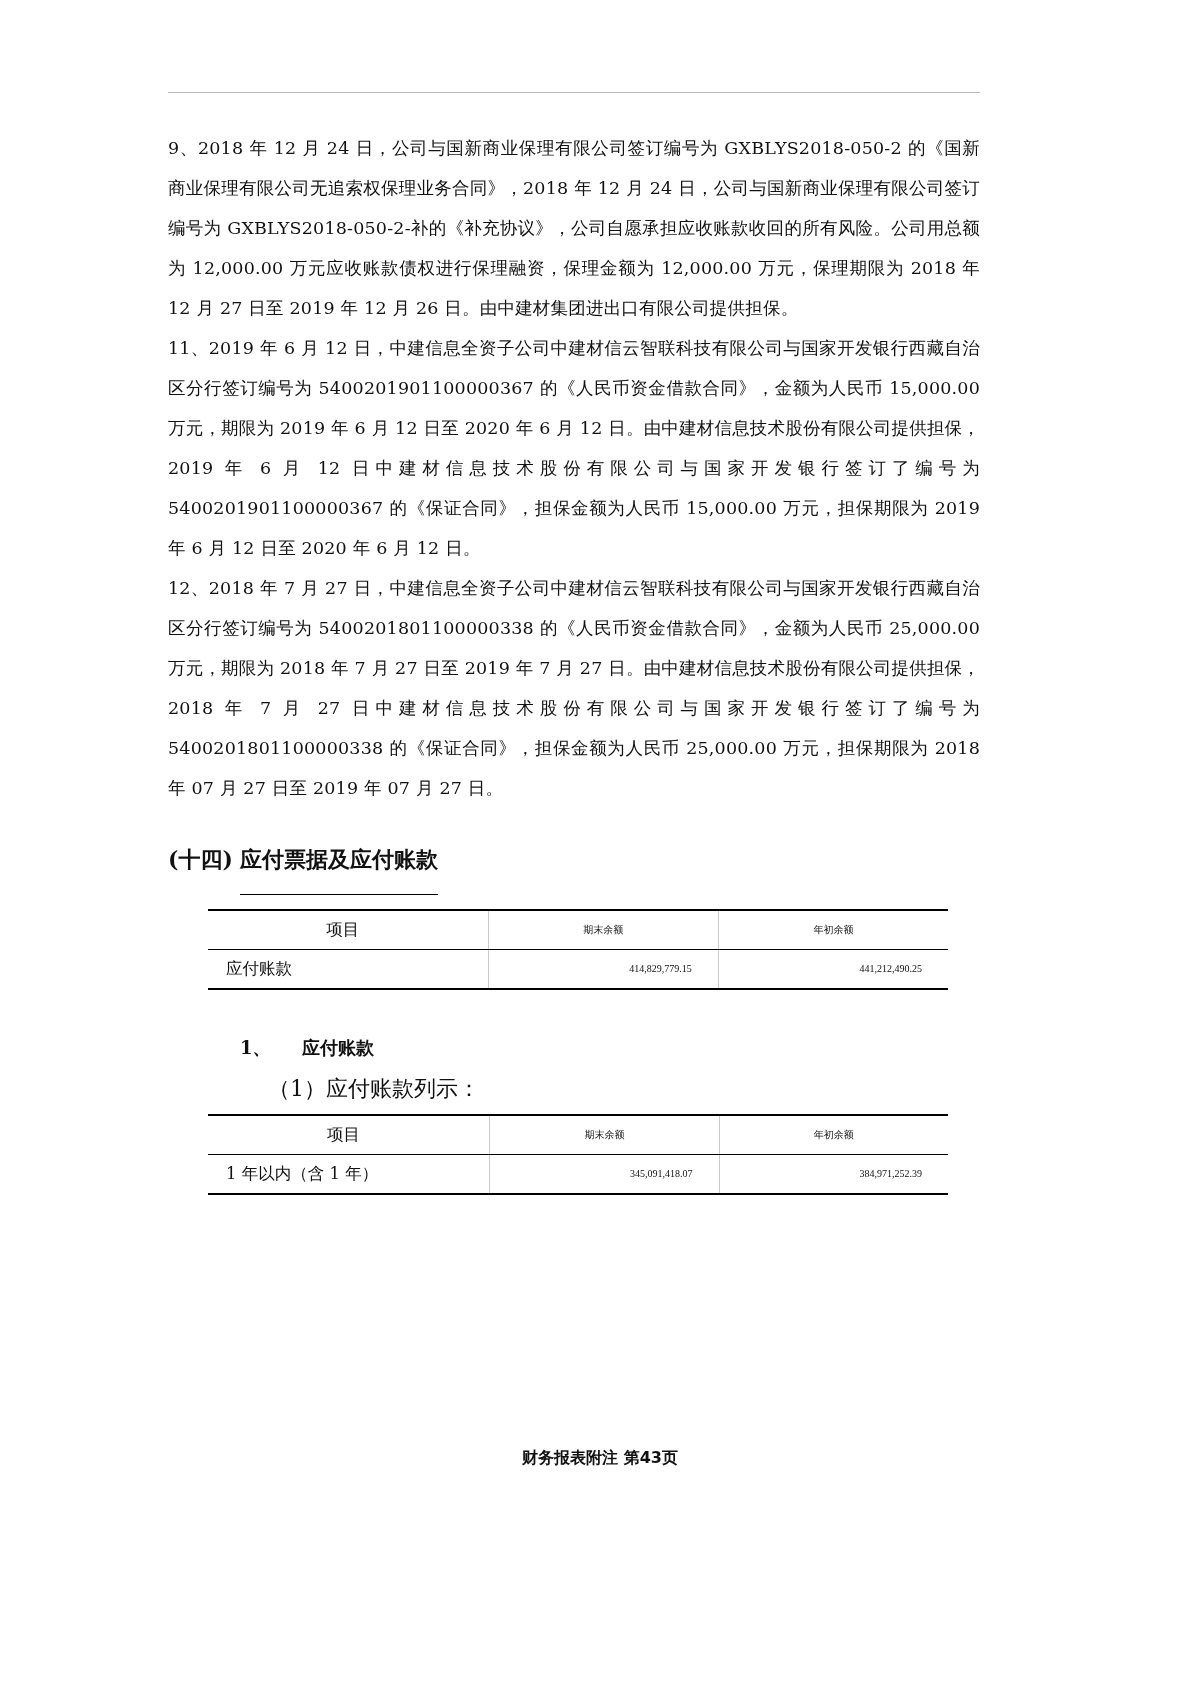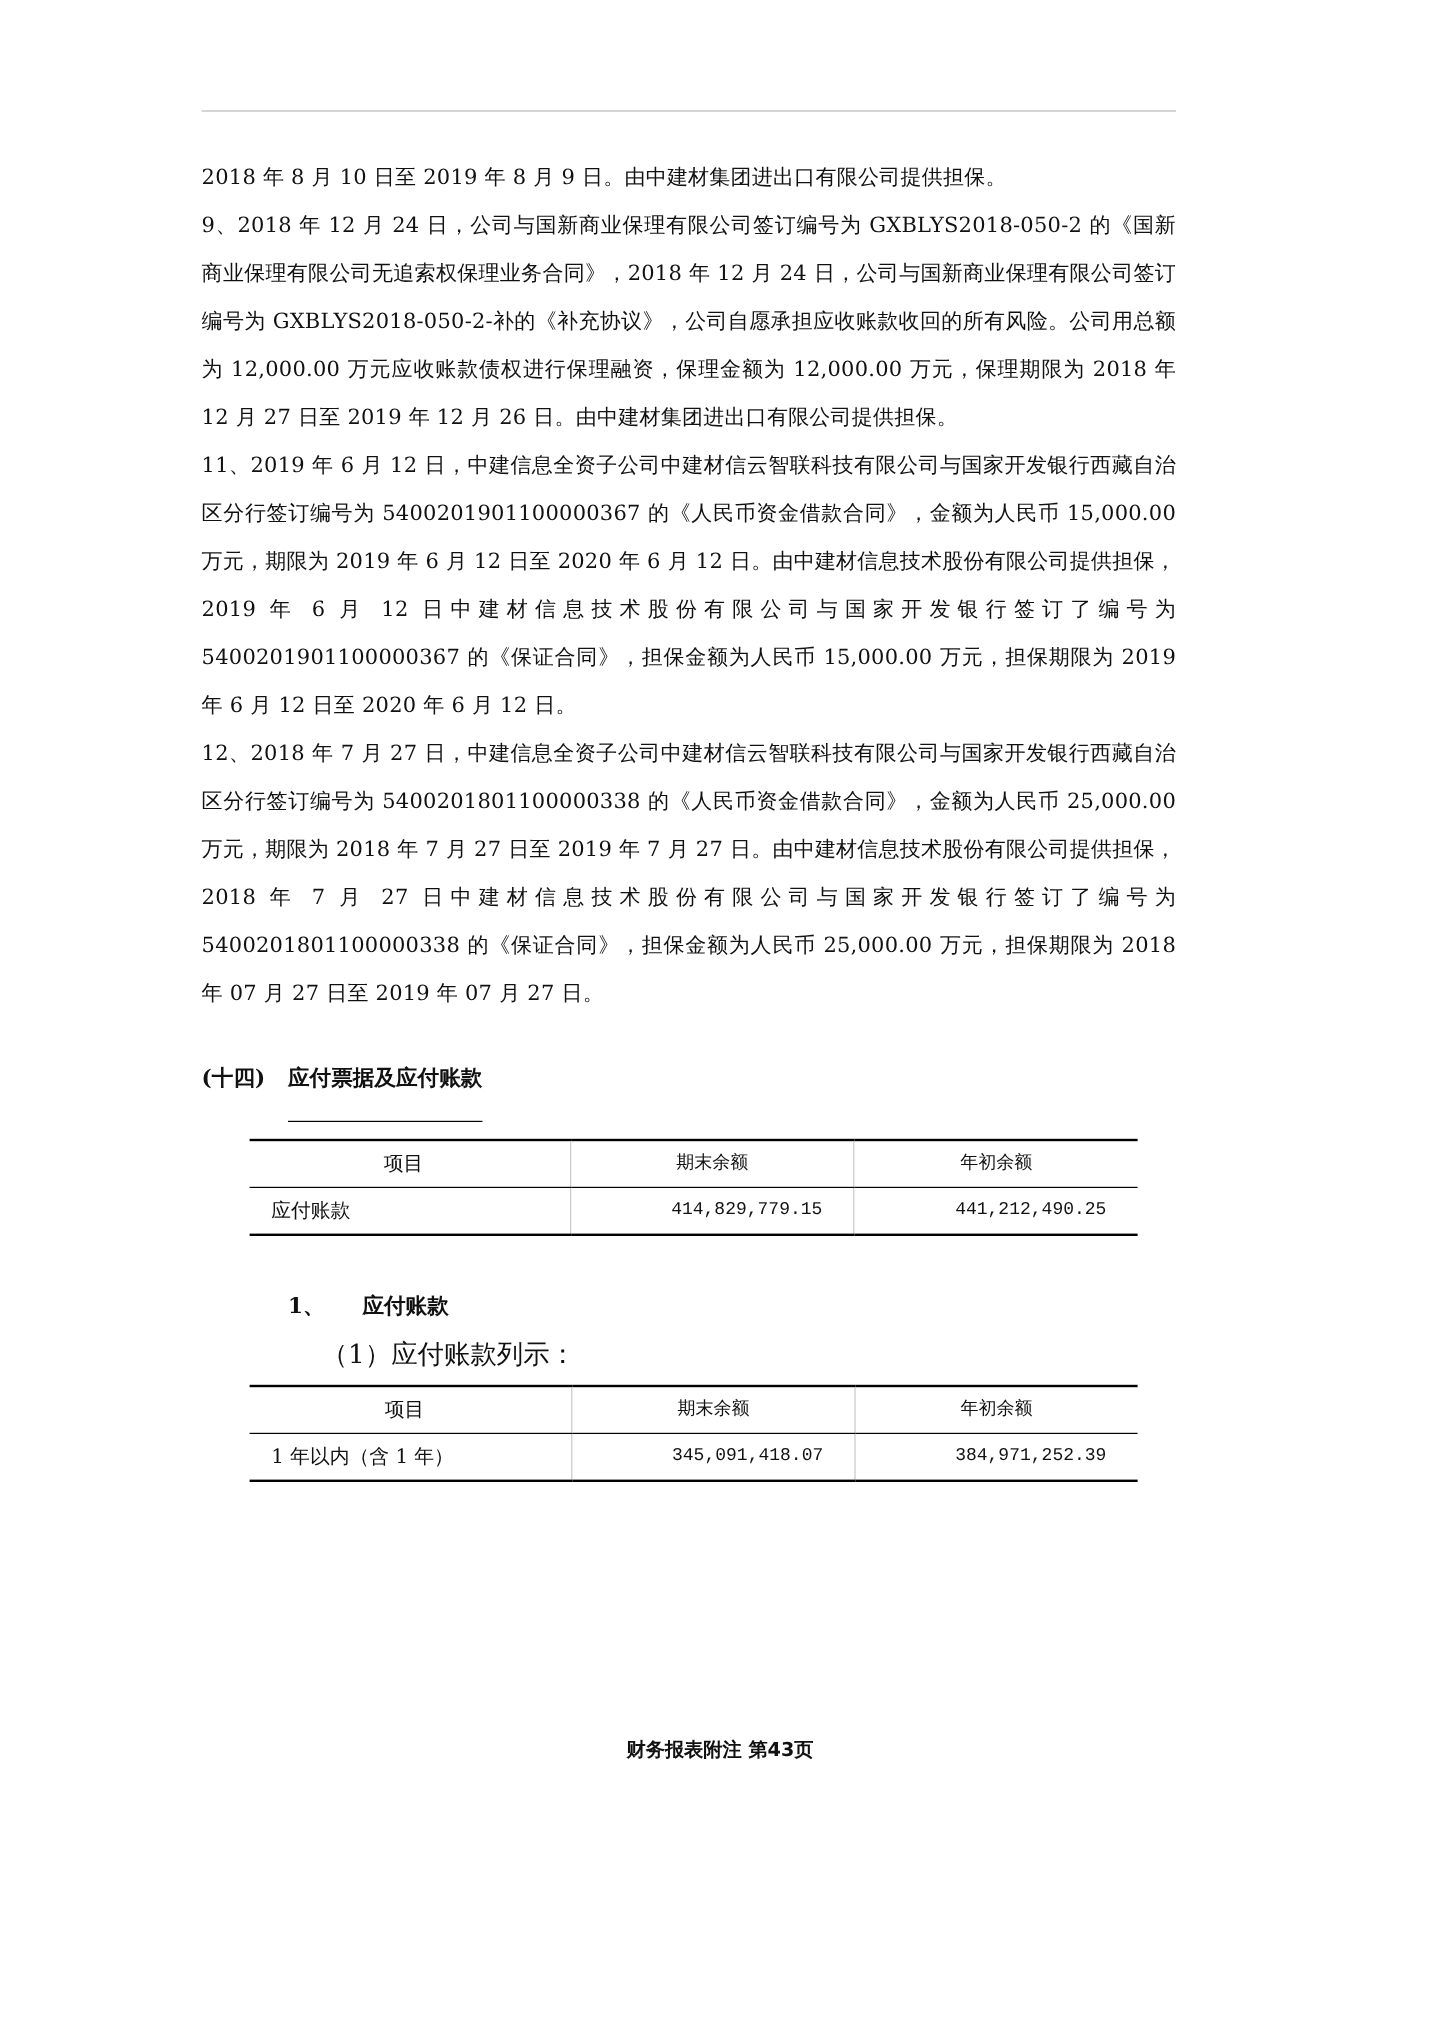--- a/index.html
+++ b/index.html
@@ -42,21 +42,21 @@
     text-align: justify;
     text-justify: inter-ideograph;
     letter-spacing: 0.2px;
     text-indent: 0;
   }
   .body-block p.para + p.para {
     margin-top: 0;
   }
   .section-title {
     margin-top: 36px;
-    font-size: 18px;
+    font-size: 22px;
     font-weight: bold;
     line-height: 30px;
     display: flex;
     align-items: baseline;
   }
   .section-title .label {
     width: 72px;
     display: inline-block;
   }
   .section-title .title-text {
@@ -98,22 +98,22 @@
   }
   table.fin .c-item.center {
     text-align: center;
     padding-left: 0;
     margin-top: 47px;
   }
   table.fin .c-num {
     width: 220px;
     text-align: right;
     padding-right: 26px;
-    font-family: Liberation Mono, monospace;
-    font-size: 15px;
+    font-family: Liberation Serif, serif;
+    font-size: 10px;
   }
   table.fin .vsep {
     border-left: 1px solid #c9c9c9;
   }
   .sub-head {
     margin-top: 46px;
     font-size: 18px;
     font-weight: bold;
     display: flex;
     margin-left: 72px;
@@ -142,21 +142,20 @@
 </head>
 <body>
 
 <div class="page">
 
   <div class="header-rule"></div>
 
   <div class="content">
 
     <div class="body-block">
-      <p class="para">2018 年 8 月 10 日至 2019 年 8 月 9 日。由中建材集团进出口有限公司提供担保。</p>
       <p class="para">9、2018 年 12 月 24 日，公司与国新商业保理有限公司签订编号为 GXBLYS2018-050-2 的《国新商业保理有限公司无追索权保理业务合同》，2018 年 12 月 24 日，公司与国新商业保理有限公司签订编号为 GXBLYS2018-050-2-补的《补充协议》，公司自愿承担应收账款收回的所有风险。公司用总额为 12,000.00 万元应收账款债权进行保理融资，保理金额为 12,000.00 万元，保理期限为 2018 年 12 月 27 日至 2019 年 12 月 26 日。由中建材集团进出口有限公司提供担保。</p>
       <p class="para">11、2019 年 6 月 12 日，中建信息全资子公司中建材信云智联科技有限公司与国家开发银行西藏自治区分行签订编号为 5400201901100000367 的《人民币资金借款合同》，金额为人民币 15,000.00 万元，期限为 2019 年 6 月 12 日至 2020 年 6 月 12 日。由中建材信息技术股份有限公司提供担保，2019 年 6 月 12 日中建材信息技术股份有限公司与国家开发银行签订了编号为 5400201901100000367 的《保证合同》，担保金额为人民币 15,000.00 万元，担保期限为 2019 年 6 月 12 日至 2020 年 6 月 12 日。</p>
       <p class="para">12、2018 年 7 月 27 日，中建信息全资子公司中建材信云智联科技有限公司与国家开发银行西藏自治区分行签订编号为 5400201801100000338 的《人民币资金借款合同》，金额为人民币 25,000.00 万元，期限为 2018 年 7 月 27 日至 2019 年 7 月 27 日。由中建材信息技术股份有限公司提供担保，2018 年 7 月 27 日中建材信息技术股份有限公司与国家开发银行签订了编号为 5400201801100000338 的《保证合同》，担保金额为人民币 25,000.00 万元，担保期限为 2018 年 07 月 27 日至 2019 年 07 月 27 日。</p>
     </div>
 
     <div class="section-title">
       <span class="label">(十四)</span>
       <span class="title-text">应付票据及应付账款</span>
     </div>
 

